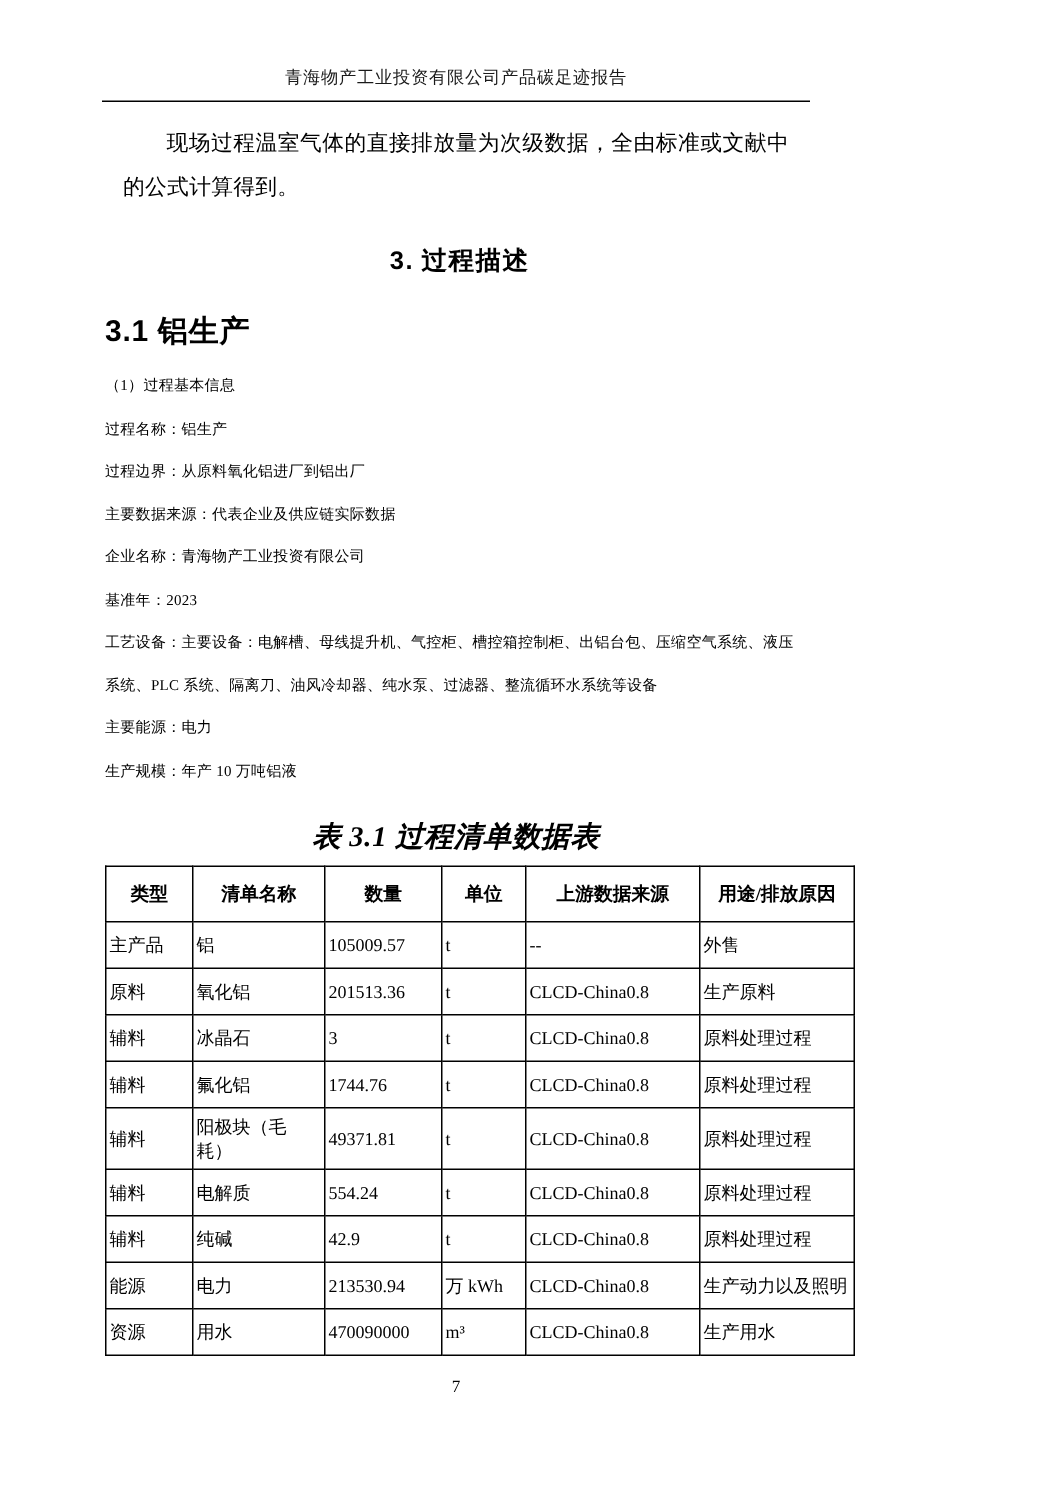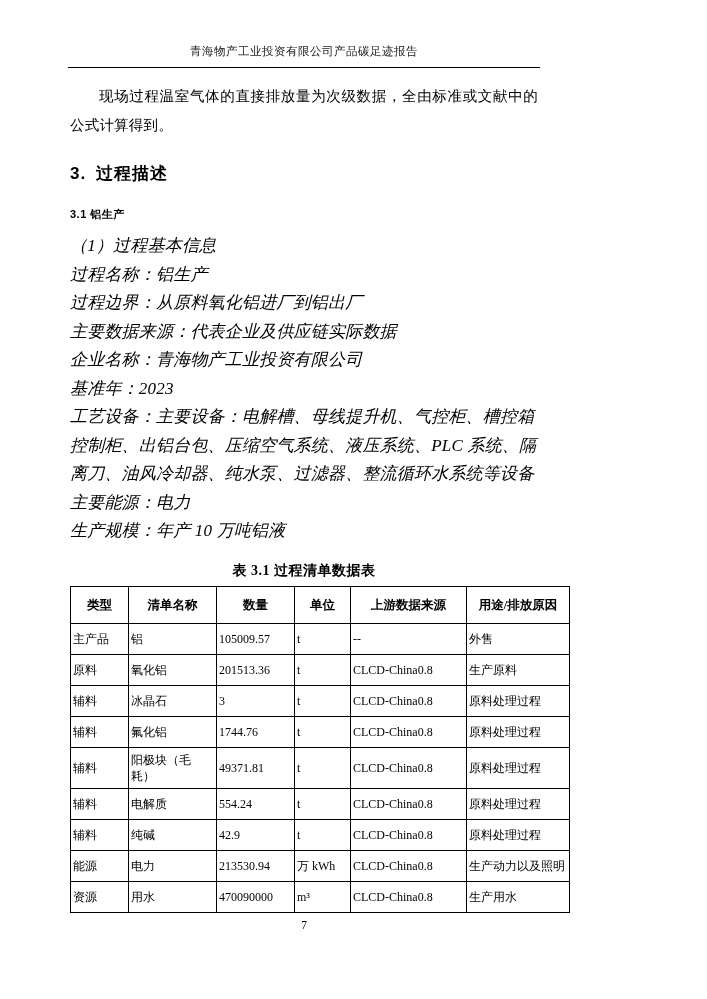--- a/index.html
+++ b/index.html
@@ -35,57 +35,58 @@
     margin-top: 8px;
     margin-left: -2px;
     margin-right: -2px;
   }
   .body-block {
     margin-top: 14px;
   }
   p.para {
     font-size: 14.5px;
     line-height: 29px;
-    margin: 0;
+    margin: 12px;
     text-align: justify;
     letter-spacing: 0.2px;
   }
   p.indent {
     text-indent: 2em;
   }
   h2.section {
     font-size: 17px;
     font-weight: bold;
     margin: 22px 0 6px 0;
     letter-spacing: 1px;
     font-family: "Liberation Sans", sans-serif;
+    text-align: center;
   }
   h2.section .num {
     display: inline-block;
     min-width: 26px;
   }
   h3.subsection {
-    font-size: 11px;
+    font-size: 20px;
     font-weight: bold;
     margin: 22px 0 10px 0;
     letter-spacing: 0.5px;
     font-family: "Liberation Sans", sans-serif;
   }
   .line {
-    font-size: 17px;
+    font-size: 10px;
     line-height: 28.5px;
     letter-spacing: 0.2px;
-    font-style: italic;
   }
   .table-caption {
     text-align: center;
-    font-size: 14px;
+    font-size: 19px;
     font-weight: bold;
     margin: 16px 0 6px 0;
     letter-spacing: 0.5px;
+    font-style: italic;
   }
   table.inv {
     border-collapse: collapse;
     width: 499px;
     margin: 0 auto;
     font-size: 12px;
     table-layout: fixed;
   }
   table.inv th, table.inv td {
     border: 1px solid #000;

